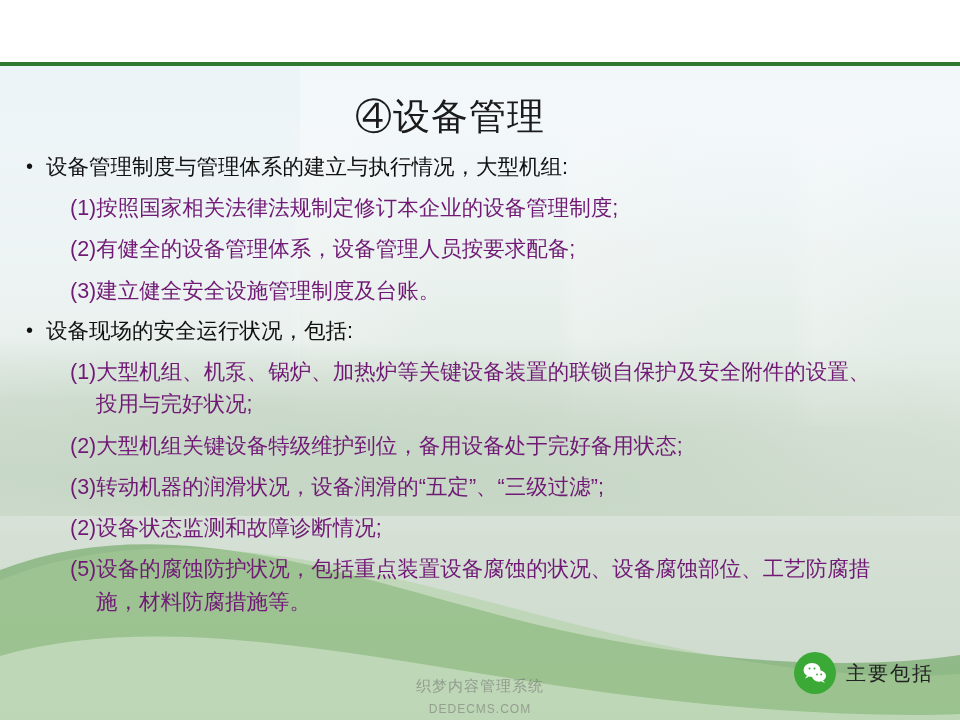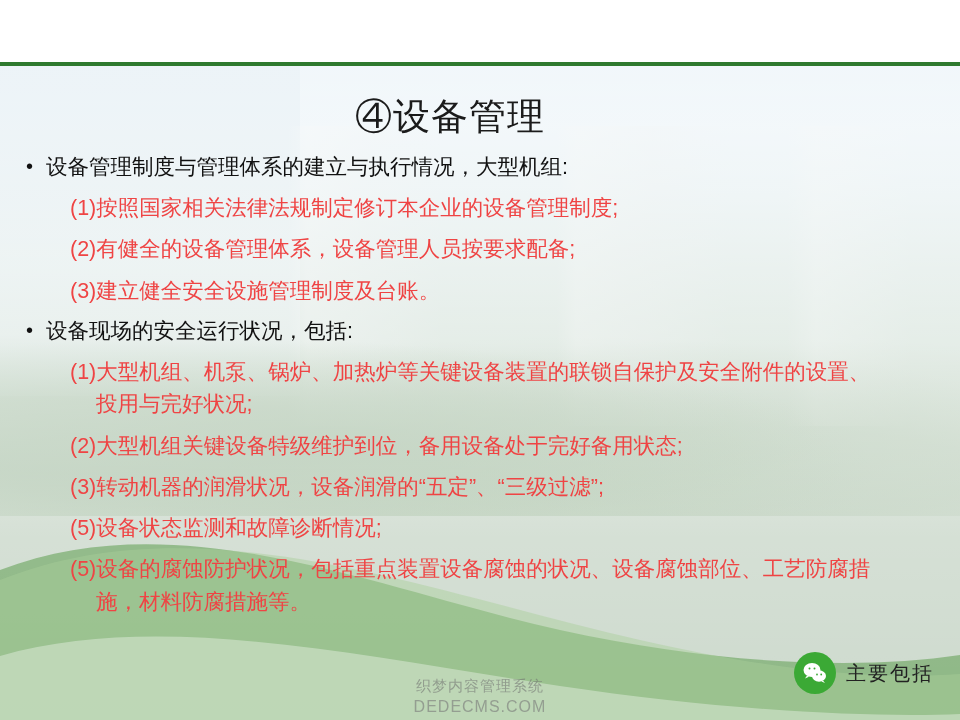--- a/index.html
+++ b/index.html
@@ -155,21 +155,21 @@
     flex: 0 0 20px;
     text-align: left;
     font-size: 20px;
     line-height: 1.45;
     color: #111;
   }
   .bullet .btext { flex: 1 1 auto; }
 
   .sub {
     font-size: 21.5px;
-    color: #ef4444;
+    color: #701a75;
     line-height: 1.5;
     margin: 9px 0 9px 0;
     padding-left: 44px;
     text-indent: 0;
   }
   .sub .hang {
     display: block;
     padding-left: 26px;
     text-indent: -26px;
   }
@@ -209,21 +209,21 @@
     color: rgba(110,110,110,.55);
     letter-spacing: 1px;
     z-index: 9;
     text-align: center;
   }
   .wm-sub {
     position: absolute;
     left: 50%;
     bottom: 4px;
     transform: translateX(-50%);
-    font-size: 16px;
+    font-size: 12px;
     color: rgba(120,120,120,.6);
     letter-spacing: 1px;
     z-index: 9;
   }
 </style>
 </head>
 <body>
 
 <div class="slide">
 
@@ -272,21 +272,21 @@
       <div class="sub">
           <span class="hang">(1)大型机组、机泵、锅炉、加热炉等关键设备装置的联锁自保护及安全附件的设置、投用与完好状况;</span>
         </div>
       <div class="sub">
           <span class="hang">(2)大型机组关键设备特级维护到位，备用设备处于完好备用状态;</span>
         </div>
       <div class="sub">
           <span class="hang">(3)转动机器的润滑状况，设备润滑的“五定”、“三级过滤”;</span>
         </div>
       <div class="sub">
-          <span class="hang">(5)设备状态监测和故障诊断情况;</span>
+          <span class="hang">(2)设备状态监测和故障诊断情况;</span>
         </div>
       <div class="sub">
           <span class="hang">(5)设备的腐蚀防护状况，包括重点装置设备腐蚀的状况、设备腐蚀部位、工艺防腐措施，材料防腐措施等。</span>
         </div>
 
     </div>
   </div>
 
   <div class="wechat">
     <div class="wechat-circle">

